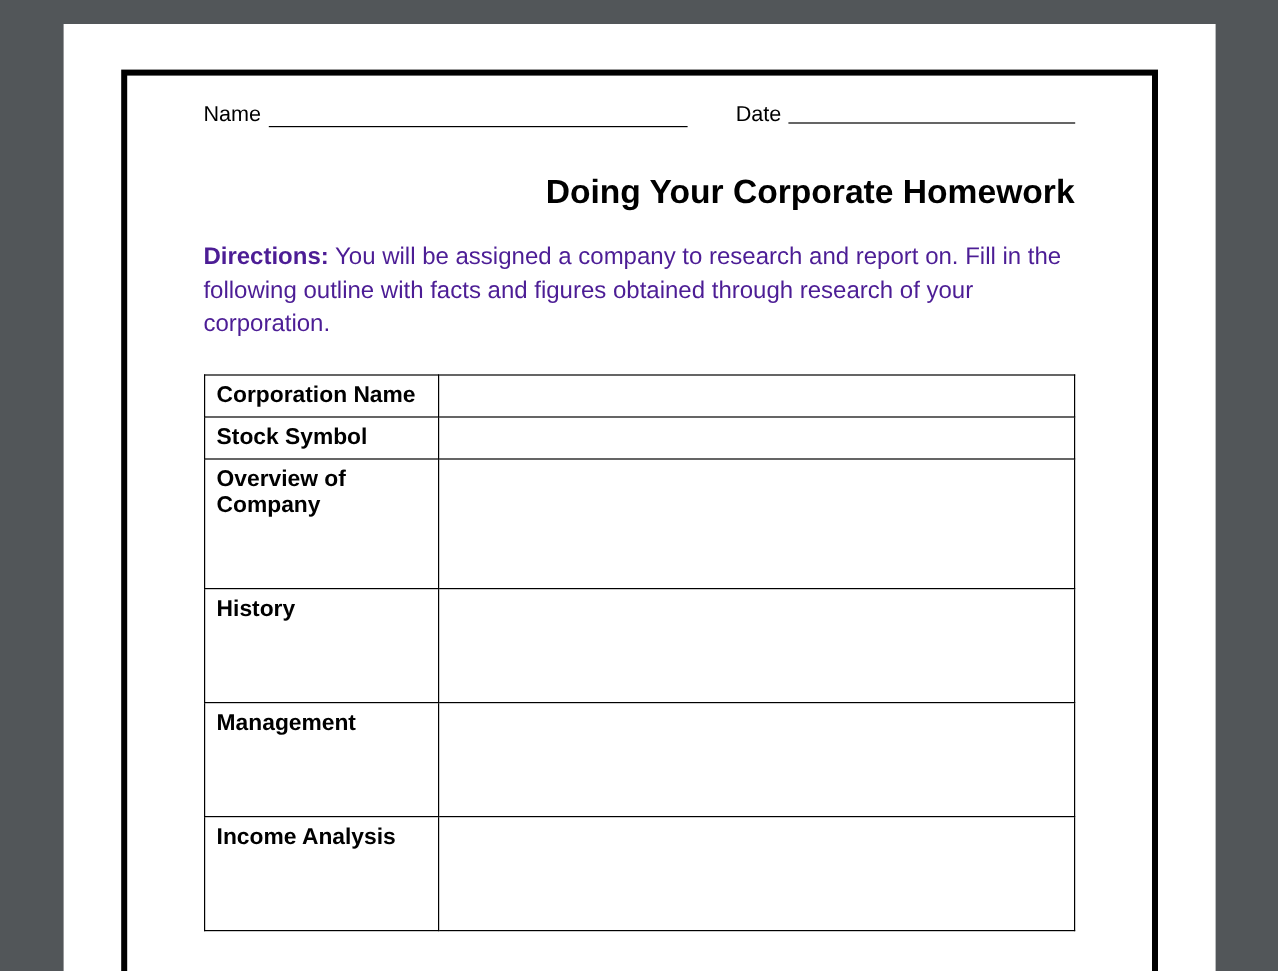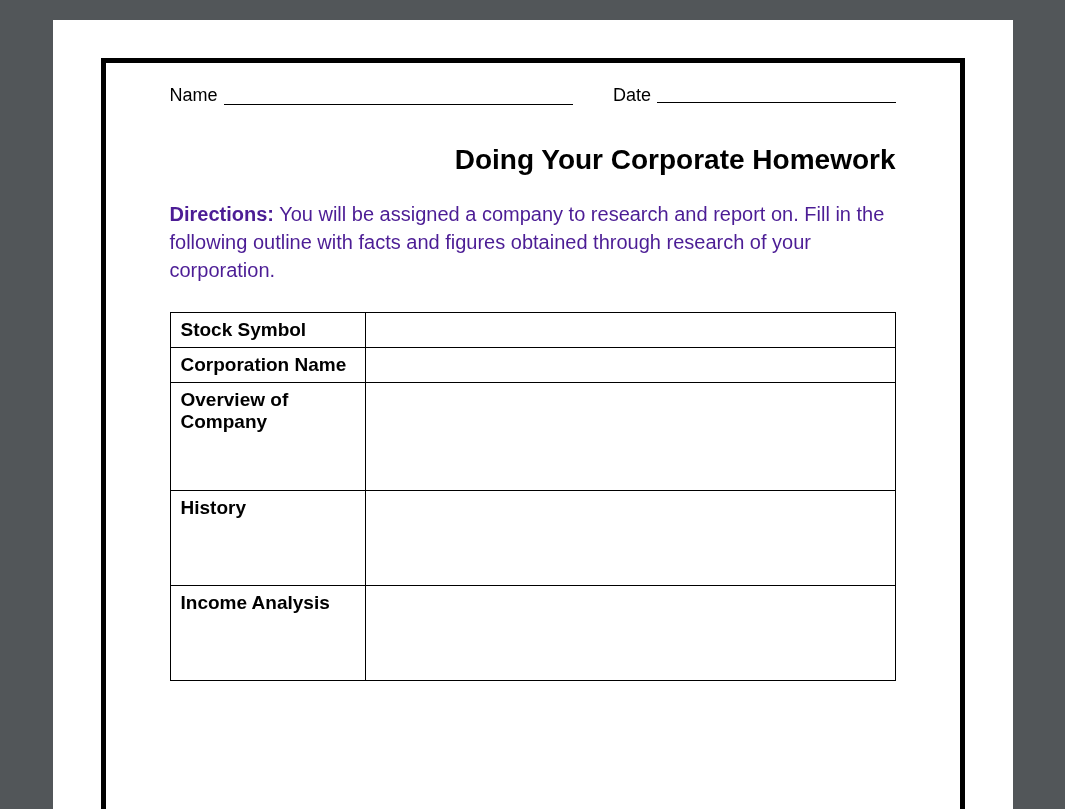--- a/index.html
+++ b/index.html
@@ -28,21 +28,21 @@
     }
     .header-row {
       display: flex;
       align-items: baseline;
       margin-bottom: 38px;
       font-size: 18px;
       color: #000;
     }
     .name-group {
       display: flex;
-      align-items: center;
+      align-items: flex-end;
       flex: 1;
     }
     .date-group {
       display: flex;
       align-items: flex-start;
       flex: 0.7;
       margin-left: 40px;
     }
     .blank-line {
       flex: 1;
@@ -110,33 +110,37 @@
 
     <h1 class="title">Doing Your Corporate Homework</h1>
 
     <p class="directions">
       <span class="lead">Directions:</span><span> You will be assigned a company to research and report on. Fill in the following outline with facts and figures obtained through research of your corporation.</span>
     </p>
 
     <table class="outline">
       <tbody>
           <tr class="short">
-            <td class="label">Stock Symbol</td>
+            <td class="label">Corporation Name</td>
             <td></td>
           </tr>
           <tr class="short">
-            <td class="label">Corporation Name</td>
+            <td class="label">Stock Symbol</td>
             <td></td>
           </tr>
           <tr class="xtall">
             <td class="label">Overview of Company</td>
             <td></td>
           </tr>
           <tr class="tall">
             <td class="label">History</td>
+            <td></td>
+          </tr>
+          <tr class="tall">
+            <td class="label">Management</td>
             <td></td>
           </tr>
           <tr class="tall">
             <td class="label">Income Analysis</td>
             <td></td>
           </tr>
         </tbody>
     </table>
 
   </div>

